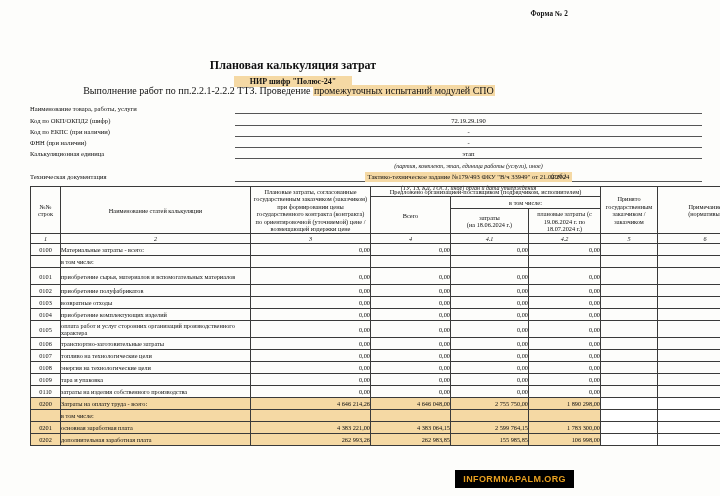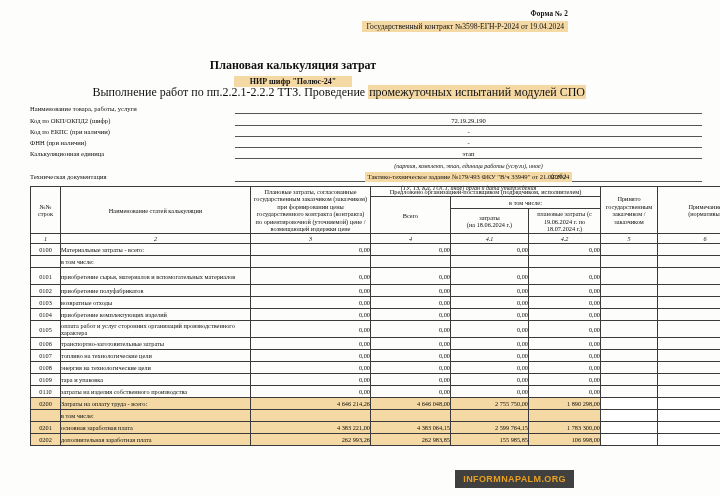--- a/index.html
+++ b/index.html
@@ -13,21 +13,21 @@
   .page{position:relative;width:586px;height:496px;box-sizing:border-box;}
 
   
   .form-no{position:absolute;right:18px;top:10px;font-size:7.2px;font-weight:bold;letter-spacing:.1px;}
   .contract{position:absolute;right:18px;top:21px;font-size:7.6px;background:#f5d9a4;padding:1px 4px 1px 4px;white-space:nowrap;}
 
   .title-wrap{position:absolute;left:0;right:0;top:60px;text-align:center;}
   .title-1{font-size:12px;font-weight:bold;line-height:10px;}
   .title-2{display:inline-block;font-size:8px;font-weight:bold;background:#f5d9a4;padding:0 16px;line-height:11px;margin-top:1px;}
 
-  .subtitle{position:absolute;left:0;right:0;top:85px;text-align:right;font-size:12px;}
+  .subtitle{position:absolute;left:0;right:8px;top:85px;text-align:center;font-size:10px;}
   .subtitle .hl{background:#f5d9a4;padding:0 1px;}
 
   .meta{position:absolute;left:30px;top:103px;width:672px;font-size:6.6px;}
   .meta-row{display:flex;align-items:flex-end;height:11.3px;}
   .meta-label{width:205px;flex:none;line-height:11px;}
   .meta-val{flex:1;text-align:center;border-bottom:1px solid #555;line-height:10px;height:10px;position:relative;}
   .meta-val span{display:inline-block;position:relative;top:1px;}
   .meta-val.hl span{background:#f5d9a4;padding:0 3px;}
   .meta-cap{flex:1;text-align:center;font-style:italic;font-size:6px;height:10px;line-height:10px;}
   .rub{position:absolute;right:20px;top:172px;font-size:6.4px;font-style:italic;}
@@ -40,31 +40,30 @@
   td.name{text-align:left;padding:1px 2px 1px 4px;line-height:7.6px;}
   td.code{text-align:center;}
   td.num{text-align:right;padding-right:3px;white-space:nowrap;}
   tr.numrow td{height:11px;}
   tr.numrow2 td{height:16px;}
   tr.nums td{height:9px;text-align:center;font-style:italic;font-size:6.2px;}
   .ind1{padding-left:9px;}
   .hlrow td{background:#f5d9a4;}
   .hlrow td.blank{background:#fff;}
 
-  .watermark{position:absolute;right:12px;bottom:8px;background:#404040;color:#e8a020;
+  .watermark{position:absolute;right:12px;bottom:8px;background:#000000;color:#e8a020;
              font-family:"Liberation Sans","DejaVu Sans",sans-serif;font-weight:bold;
              font-size:9px;letter-spacing:.4px;padding:4px 8px;}
 </style>
 </head>
 <body>
 
 <div class="page">
 
   <div class="form-no">Форма № 2</div>
-  <div class="contract">Государственный контракт №3598-ЕГН-Р-2024 от 19.04.2024</div>
 
   <div class="title-wrap">
     <div class="title-1">Плановая калькуляция затрат</div>
     <div class="title-2">НИР шифр "Полюс-24"</div>
   </div>
 
   <div class="subtitle">
     <span>Выполнение работ по пп.2.2.1-2.2.2 ТТЗ. Проведение </span><span class="hl">промежуточных испытаний модулей СПО</span>
   </div>
 

